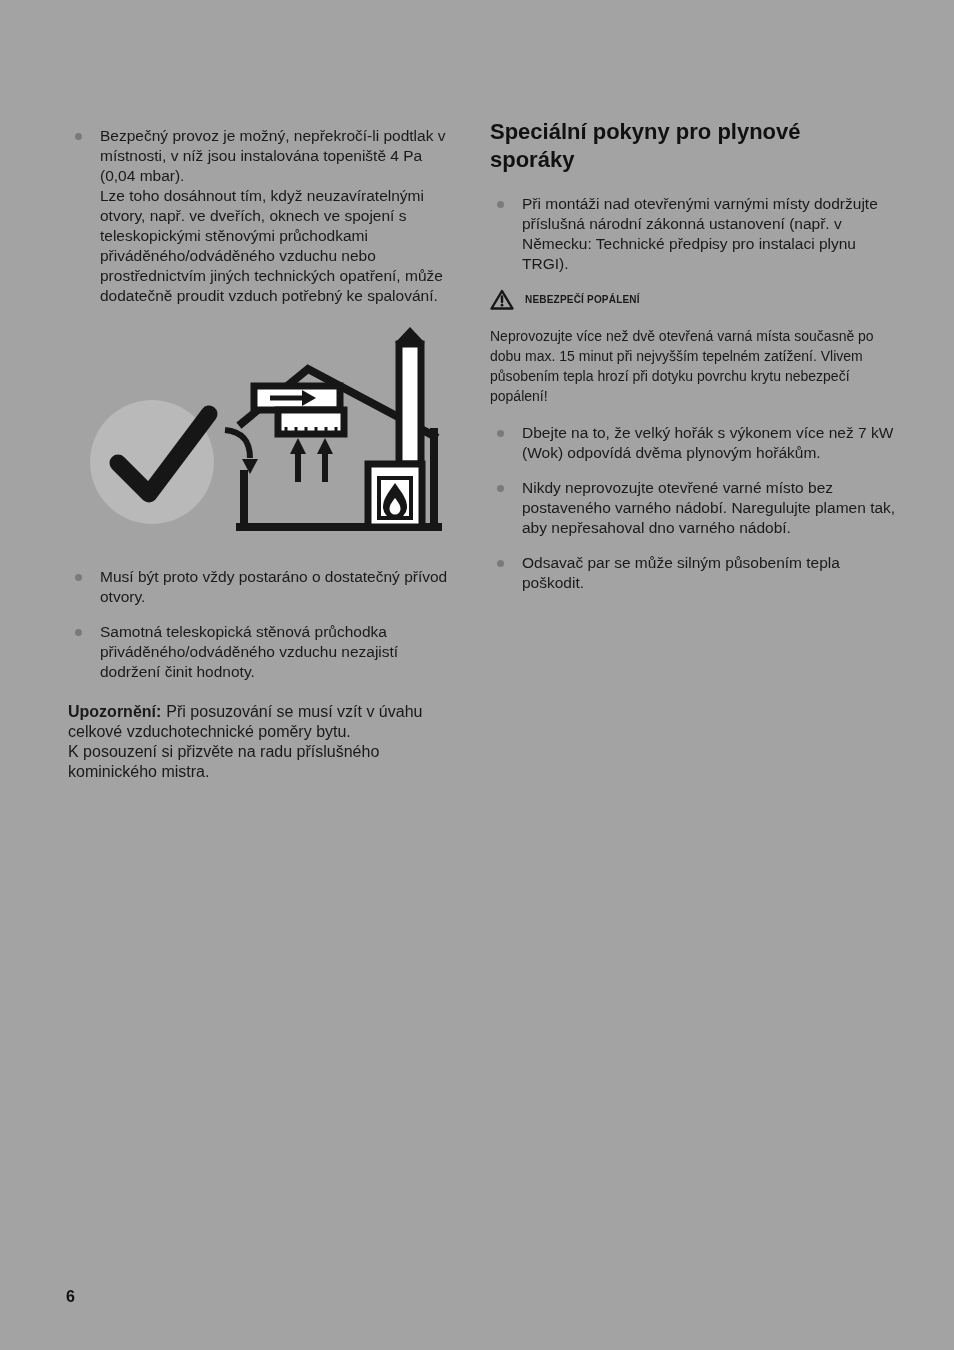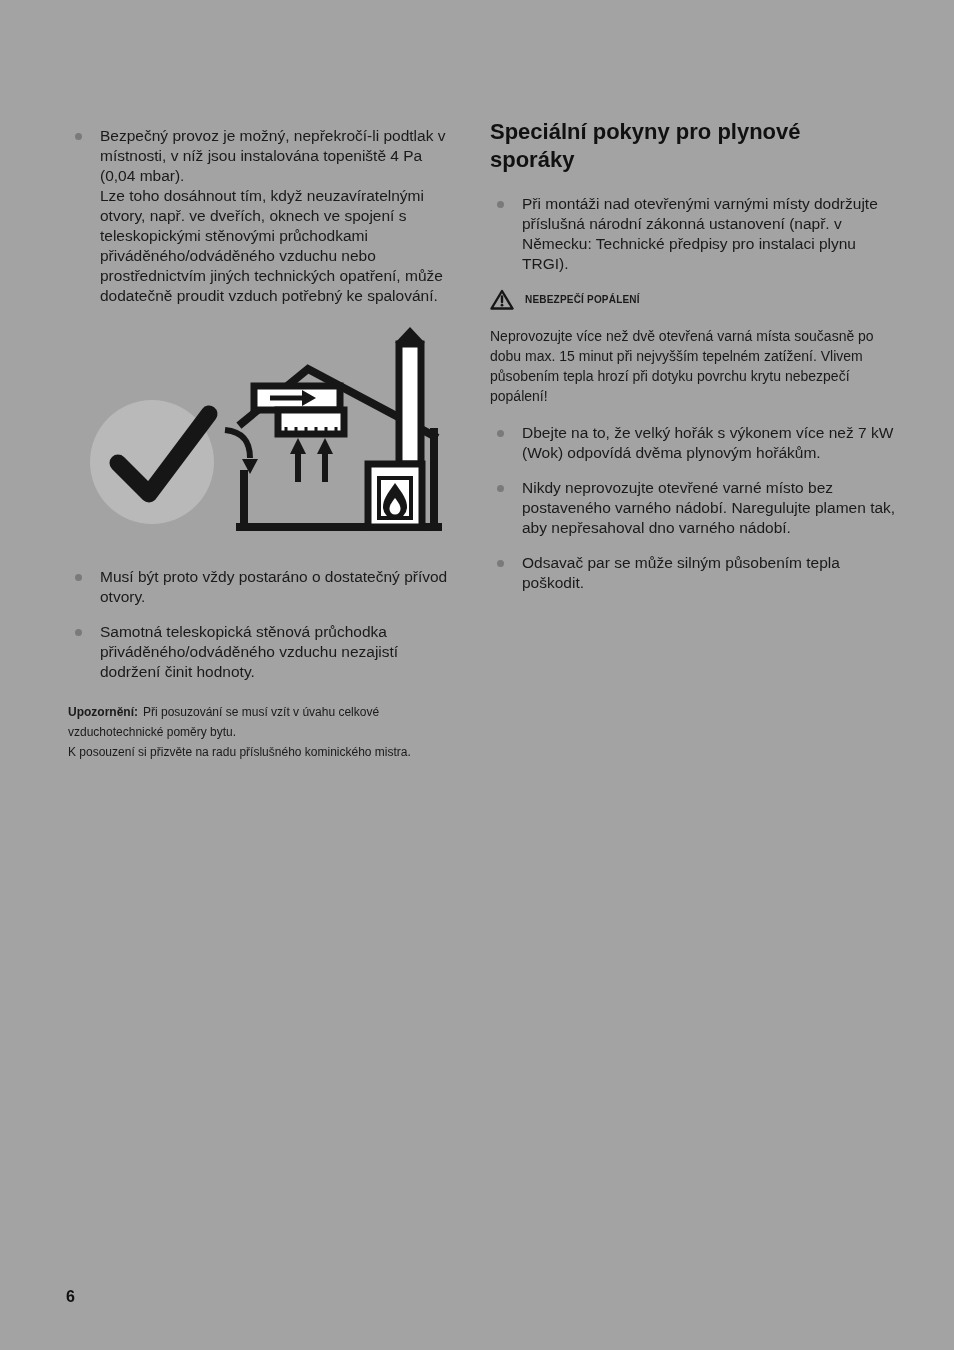--- a/index.html
+++ b/index.html
@@ -21,21 +21,21 @@
   .bullet{display:flex;margin:0 0 15px 0;}
   .dot{
     flex:none;width:7px;height:7px;border-radius:50%;
     background:#7a7a7a;margin:7px 18px 0 7px;
   }
   .btext{
     margin:0;font-size:15.5px;line-height:20px;white-space:pre-line;
   }
 
   .note{
-    margin:20px 0 17px 0;font-size:12px;line-height:20px;
+    margin:20px 0 17px 0;font-size:16px;line-height:20px;
   }
   .note-label{font-weight:bold;margin-right:5px;}
   .note-text{white-space:pre-line;}
 
   .illustration{margin:20px 0 26px 14px;width:360px;height:215px;}
 
   .warn-head{display:flex;align-items:center;gap:11px;margin:14px 0 16px 0;}
   .warn-icon{flex:none;display:inline-flex;}
   .warn-label{font-size:10px;font-weight:bold;letter-spacing:.2px;}
   .para{margin:0 0 17px 0;font-size:14px;line-height:20px;white-space:pre-line;}

